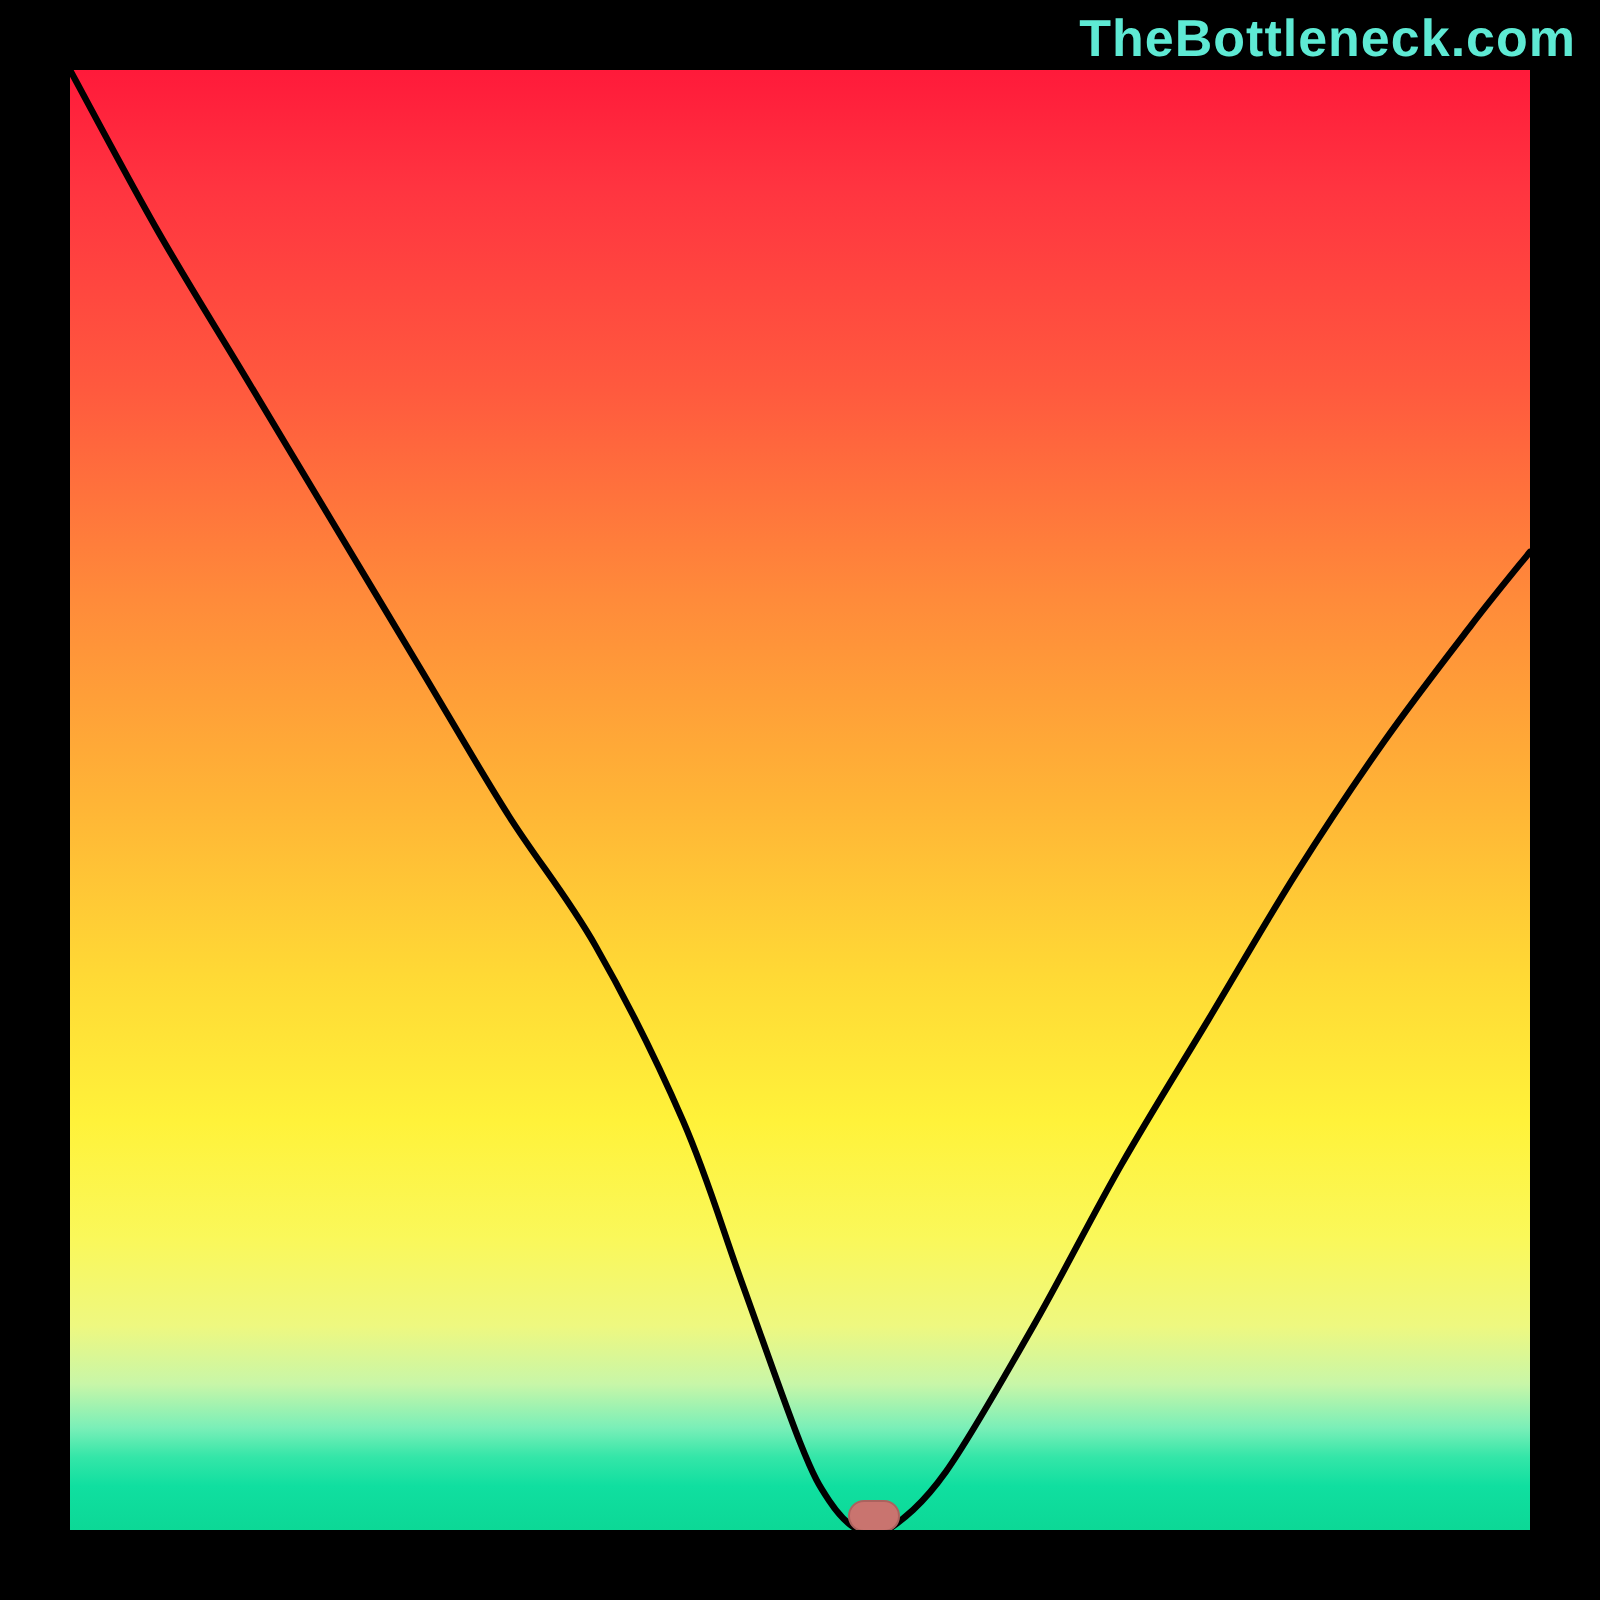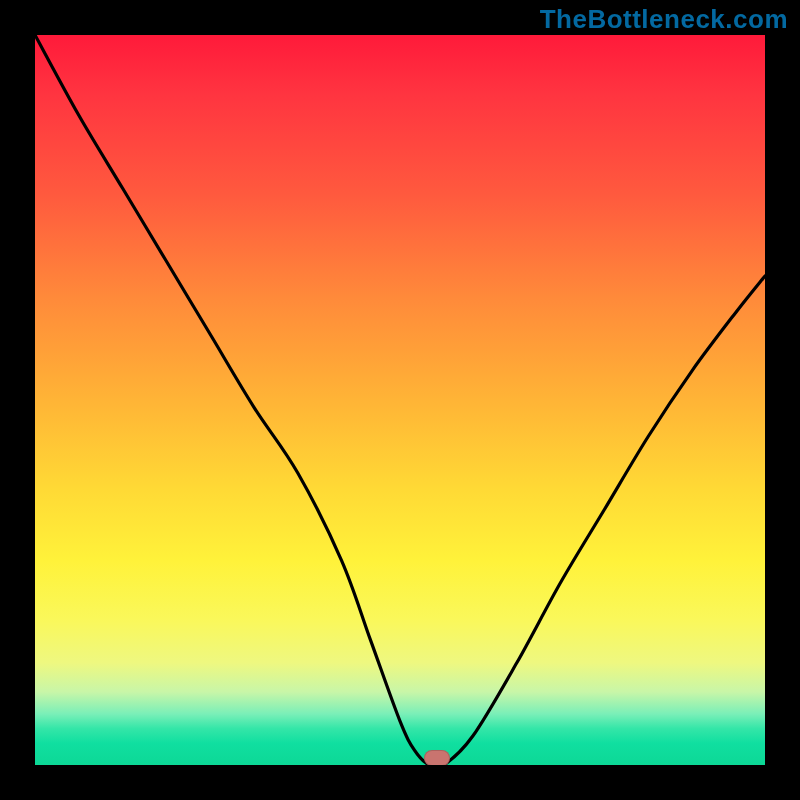--- a/index.html
+++ b/index.html
@@ -13,21 +13,21 @@
   .frame {
     position: relative;
     width: 800px;
     height: 800px;
     background: #000;
   }
   .watermark {
     position: absolute;
     top: 4px;
     right: 12px;
-    color: #0369a1;
+    color: #5eead4;
     font-size: 26px;
     font-weight: 600;
     letter-spacing: 0.5px;
     z-index: 5;
   }
   .plot {
     position: absolute;
     left: 35px;
     top: 35px;
     width: 730px;

